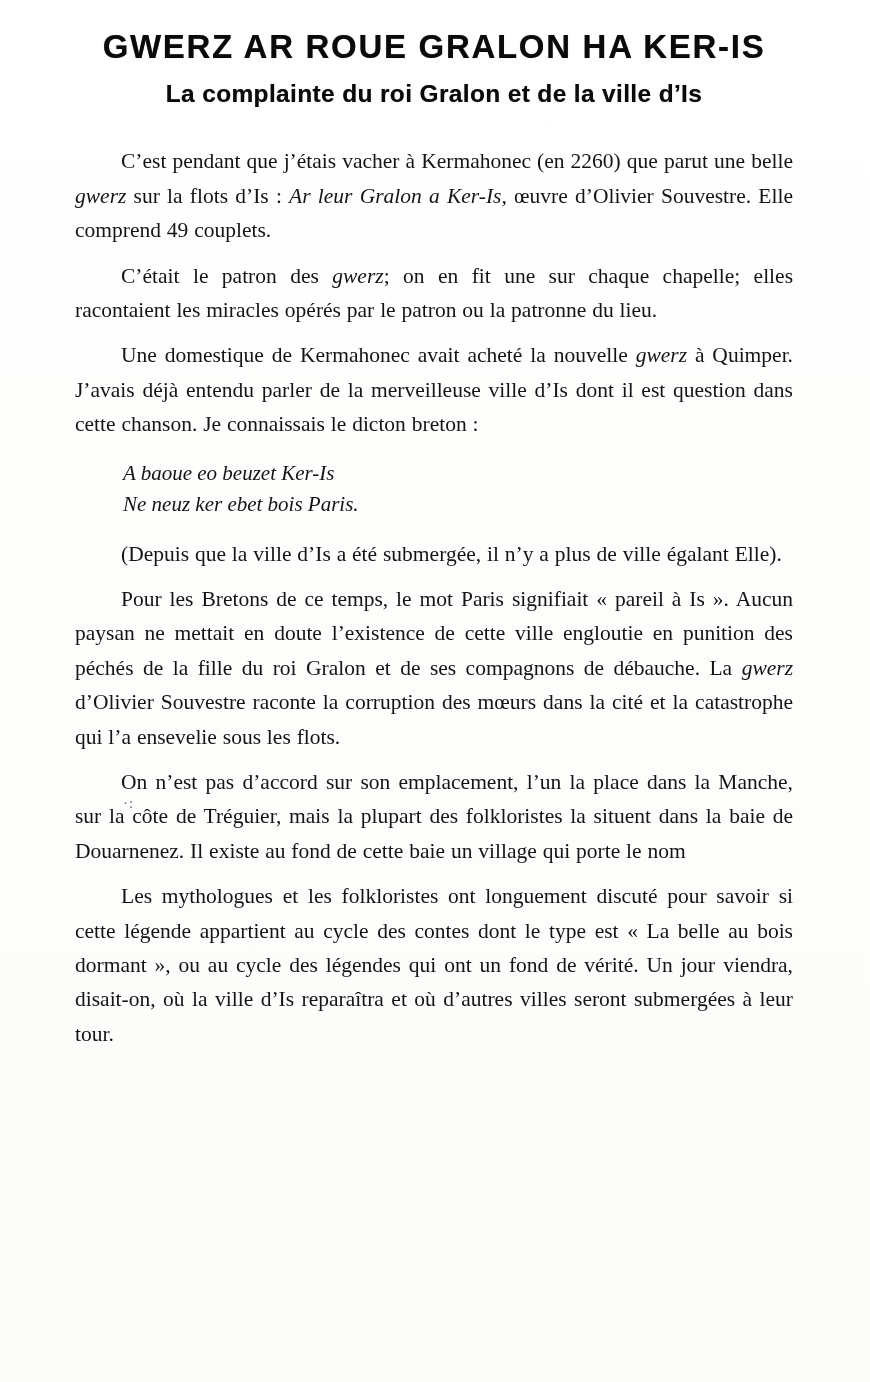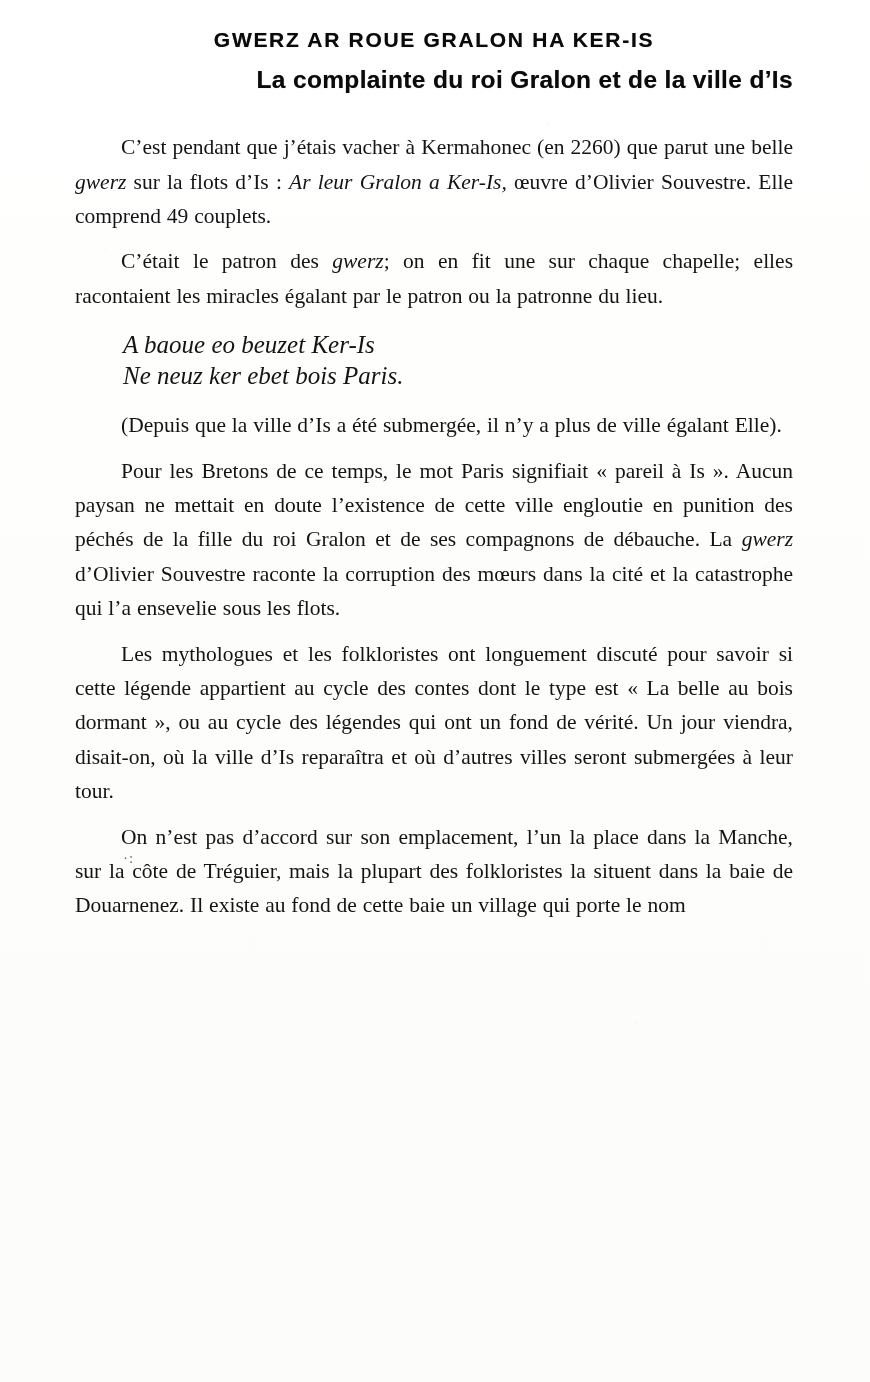--- a/index.html
+++ b/index.html
@@ -41,39 +41,38 @@
   }
 
   
   .title-block {
     padding-top: 28px;
     text-align: center;
   }
   .main-title {
     font-family: "Liberation Sans", "DejaVu Sans", sans-serif;
     font-weight: bold;
-    font-size: 21px;
+    font-size: 33px;
     letter-spacing: 1.7px;
     line-height: 1.18;
     color: #0a0a0a;
     white-space: nowrap;
     margin: 0;
     text-shadow: 0 0 0.7px rgba(0,0,0,0.55);
   }
   .sub-title {
     font-family: "Liberation Sans", "DejaVu Sans", sans-serif;
     font-weight: bold;
     font-size: 24.5px;
     letter-spacing: 0.35px;
     line-height: 1.2;
     color: #0a0a0a;
     margin: 12px 0 0 0;
     white-space: nowrap;
     text-shadow: 0 0 0.7px rgba(0,0,0,0.5);
-    text-align: right;
   }
 
   
   .body-text {
     margin-top: 36px;
     font-size: 21.5px;
     line-height: 34.4px;
     text-align: justify;
     text-justify: inter-word;
     color: #141414;
@@ -83,21 +82,21 @@
     text-indent: 46px;
     text-align: justify;
     word-spacing: 0.5px;
   }
   .para:last-child { margin-bottom: 0; }
 
   .verse {
     margin: 16px 0 17px 0;
     padding-left: 48px;
     font-style: italic;
-    font-size: 25px;
+    font-size: 21px;
     line-height: 31px;
   }
   .verse-line {
     display: block;
     white-space: nowrap;
   }
 
   em.it {
     font-style: italic;
   }
@@ -130,27 +129,28 @@
   <div class="content">
 
     <div class="title-block">
       <h1 class="main-title">GWERZ AR ROUE GRALON HA KER-IS</h1>
       <h2 class="sub-title">La complainte du roi Gralon et de la ville d’Is</h2>
     </div>
 
     <div class="body-text">
 
       <p class="para"><span>C’est pendant que j’étais vacher à Kermahonec (en 2260) que parut une belle </span><em class="it">gwerz</em><span> sur la flots d’Is : </span><em class="it">Ar leur Gralon a Ker-Is,</em><span> œuvre d’Olivier Souvestre. Elle comprend 49 couplets.</span></p>
-      <p class="para"><span>C’était le patron des </span><em class="it">gwerz</em><span>; on en fit une sur chaque chapelle; elles racontaient les miracles égalant par le patron ou la patronne du lieu.</span></p>
+      <p class="para"><span>C’était le patron des </span><em class="it">gwerz</em><span>; on en fit une sur chaque chapelle; elles racontaient les miracles opérés par le patron ou la patronne du lieu.</span></p>
+      <p class="para"><span>Une domestique de Kermahonec avait acheté la nouvelle </span><em class="it">gwerz</em><span> à Quimper. J’avais déjà entendu parler de la merveilleuse ville d’Is dont il est question dans cette chanson. Je connaissais le dicton breton :</span></p>
 
       <div class="verse">
         <span class="verse-line">A baoue eo beuzet Ker-Is</span>
         <span class="verse-line">Ne neuz ker ebet bois Paris.</span>
       </div>
 
       <p class="para"><span>(Depuis que la ville d’Is a été submergée, il n’y a plus de ville égalant Elle).</span></p>
       <p class="para"><span>Pour les Bretons de ce temps, le mot Paris signifiait « pareil à Is ». Aucun paysan ne mettait en doute l’existence de cette ville engloutie en punition des péchés de la fille du roi Gralon et de ses compagnons de débauche. La </span><em class="it">gwerz</em><span> d’Olivier Souvestre raconte la corruption des mœurs dans la cité et la catastrophe qui l’a ensevelie sous les flots.</span></p>
+      <p class="para has-mark"><span class="stray-mark"></span><span>On n’est pas d’accord sur son emplacement, l’un la place dans la Manche, sur la côte de Tréguier, mais la plupart des folkloristes la situent dans la baie de Douarnenez. Il existe au fond de cette baie un village qui porte le nom</span></p>
       <p class="para"><span>Les mythologues et les folkloristes ont longuement discuté pour savoir si cette légende appartient au cycle des contes dont le type est « La belle au bois dormant », ou au cycle des légendes qui ont un fond de vérité. Un jour viendra, disait-on, où la ville d’Is reparaîtra et où d’autres villes seront submergées à leur tour.</span></p>
-      <p class="para has-mark"><span class="stray-mark"></span><span>On n’est pas d’accord sur son emplacement, l’un la place dans la Manche, sur la côte de Tréguier, mais la plupart des folkloristes la situent dans la baie de Douarnenez. Il existe au fond de cette baie un village qui porte le nom</span></p>
 
     </div>
   </div>
 </div>
 
 </body></html>

